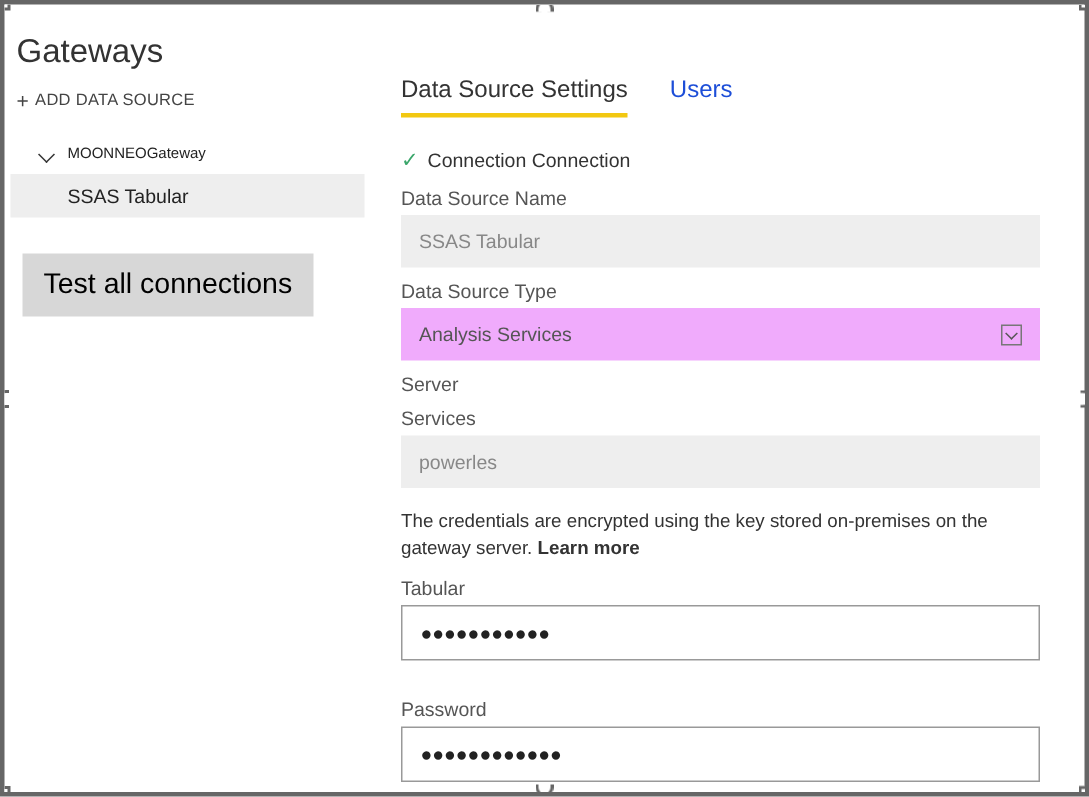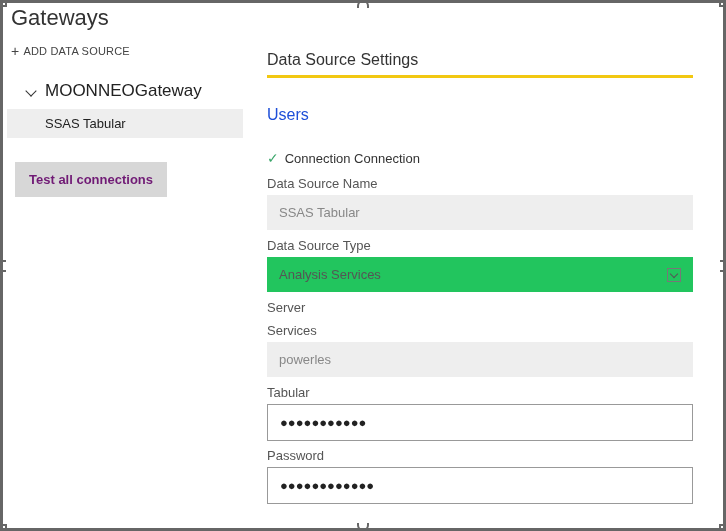--- a/index.html
+++ b/index.html
@@ -1,35 +1,35 @@
 <!DOCTYPE html>
 <html><head>
 <meta charset="utf-8">
 <style>
   * { box-sizing: border-box; margin: 0; padding: 0; font-family: "Segoe UI", Arial, sans-serif; }
   html, body { width: 726px; height: 531px; }
   body { border: 3px solid #666; background: #fff; position: relative; overflow: hidden; }
   .container { display: flex; height: 100%; }
-  .sidebar { width: 250px; padding: 2px 10px 10px 4px; }
+  .sidebar { width: 250px; padding: 18px 10px 10px 4px; }
   .page-title { font-size: 22px; font-weight: 300; color: #333; margin: 0 0 14px 4px; }
   .add-ds { font-size: 11px; color: #444; margin: 0 0 18px 4px; cursor: pointer; display: flex; align-items: center; letter-spacing: 0.2px; }
   .add-ds .plus { font-size: 14px; margin-right: 4px; line-height: 11px; }
-  .gateway-row { display: flex; align-items: center; padding: 6px 4px 6px 20px; font-size: 17px; color: #222; cursor: pointer; }
+  .gateway-row { display: flex; align-items: center; padding: 6px 4px 6px 20px; font-size: 10px; color: #222; cursor: pointer; }
   .chev { display: inline-block; width: 8px; height: 8px; border-left: 1.5px solid #333; border-bottom: 1.5px solid #333; transform: rotate(-45deg); margin-right: 10px; }
   .ds-row { background: #eeeeee; padding: 7px 4px 7px 38px; font-size: 13px; color: #222; cursor: pointer; margin-top: 2px; }
-  .test-btn { background: #d7d7d7; border: none; padding: 10px 14px; font-size: 13px; font-weight: 700; color: #701a75; margin: 24px 0 0 8px; cursor: pointer; }
+  .test-btn { background: #d7d7d7; border: none; padding: 10px 14px; font-size: 19px; font-weight: 400; color: #000000; margin: 24px 0 0 8px; cursor: pointer; }
   .main { flex: 1; padding: 48px 30px 10px 14px; overflow-y: auto; }
-  .tabs { display: flex; gap: 28px; border-bottom: none; margin-bottom: 20px; flex-direction: column; }
+  .tabs { display: flex; gap: 28px; border-bottom: none; margin-bottom: 20px; }
   .tab { font-size: 16px; font-weight: 300; color: #1d4ed8; padding-bottom: 6px; cursor: pointer; }
   .tab.active { color: #333; border-bottom: 3px solid #f2c811; }
   .status { display: flex; align-items: center; font-size: 13px; color: #333; margin-bottom: 10px; }
   .check { color: #3aa66a; font-size: 14px; margin-right: 6px; }
   .field-label { font-size: 13px; color: #555; margin: 8px 0 4px 0; }
   .ro-field { background: #eeeeee; padding: 10px 12px; font-size: 13px; color: #888; width: 100%; }
-  .ro-select { background: #22c55e; padding: 10px 12px; font-size: 13px; color: #555; width: 100%; display: flex; justify-content: space-between; align-items: center; cursor: pointer; }
+  .ro-select { background: #f0abfc; padding: 10px 12px; font-size: 13px; color: #555; width: 100%; display: flex; justify-content: space-between; align-items: center; cursor: pointer; }
   .sel-chev { width: 14px; height: 14px; border: 1px solid #777; display: flex; align-items: center; justify-content: center; }
   .sel-chev::after { content: ""; width: 5px; height: 5px; border-right: 1px solid #555; border-bottom: 1px solid #555; transform: rotate(45deg); margin-top: -2px; }
   .cred-note { font-size: 12.5px; color: #333; margin: 14px 0 10px 0; line-height: 1.4; }
   .cred-note .learn { font-weight: 600; cursor: pointer; }
   .txt-input { width: 100%; border: 1px solid #999; padding: 10px 12px; font-size: 13px; color: #222; background: #fff; }
   
   .edge-dot { position: absolute; width: 10px; height: 10px; background: #fff; border: 2px solid #666; border-radius: 0; }
   .edge-dot.tl { top: -6px; left: -6px; }
   .edge-dot.tr { top: -6px; right: -6px; }
   .edge-dot.bl { bottom: -6px; left: -6px; }
@@ -78,25 +78,28 @@
     <div class="ro-select">
       <span>Analysis Services</span>
       <span class="sel-chev"></span>
     </div>
 
     <div class="field-label">Server</div>
 
     <div class="field-label">Services</div>
     <div class="ro-field">powerles</div>
 
+    <p class="cred-note">
+      <span>The credentials are encrypted using the key stored on-premises on the gateway server. </span><span class="learn">Learn more</span>
+    </p>
 
     <div class="field-label">Tabular</div>
     <input class="txt-input" type="text" value="●●●●●●●●●●●" style="">
 
-    <div class="field-label" style="margin-top:7px">Password</div>
+    <div class="field-label" style="margin-top:25px">Password</div>
     <input class="txt-input" type="text" value="●●●●●●●●●●●●" style="">
 
     
   </main>
 </div>
 
 <span class="edge-dot tl"></span>
 <span class="edge-dot tr"></span>
 <span class="edge-dot bl"></span>
 <span class="edge-dot br"></span>

